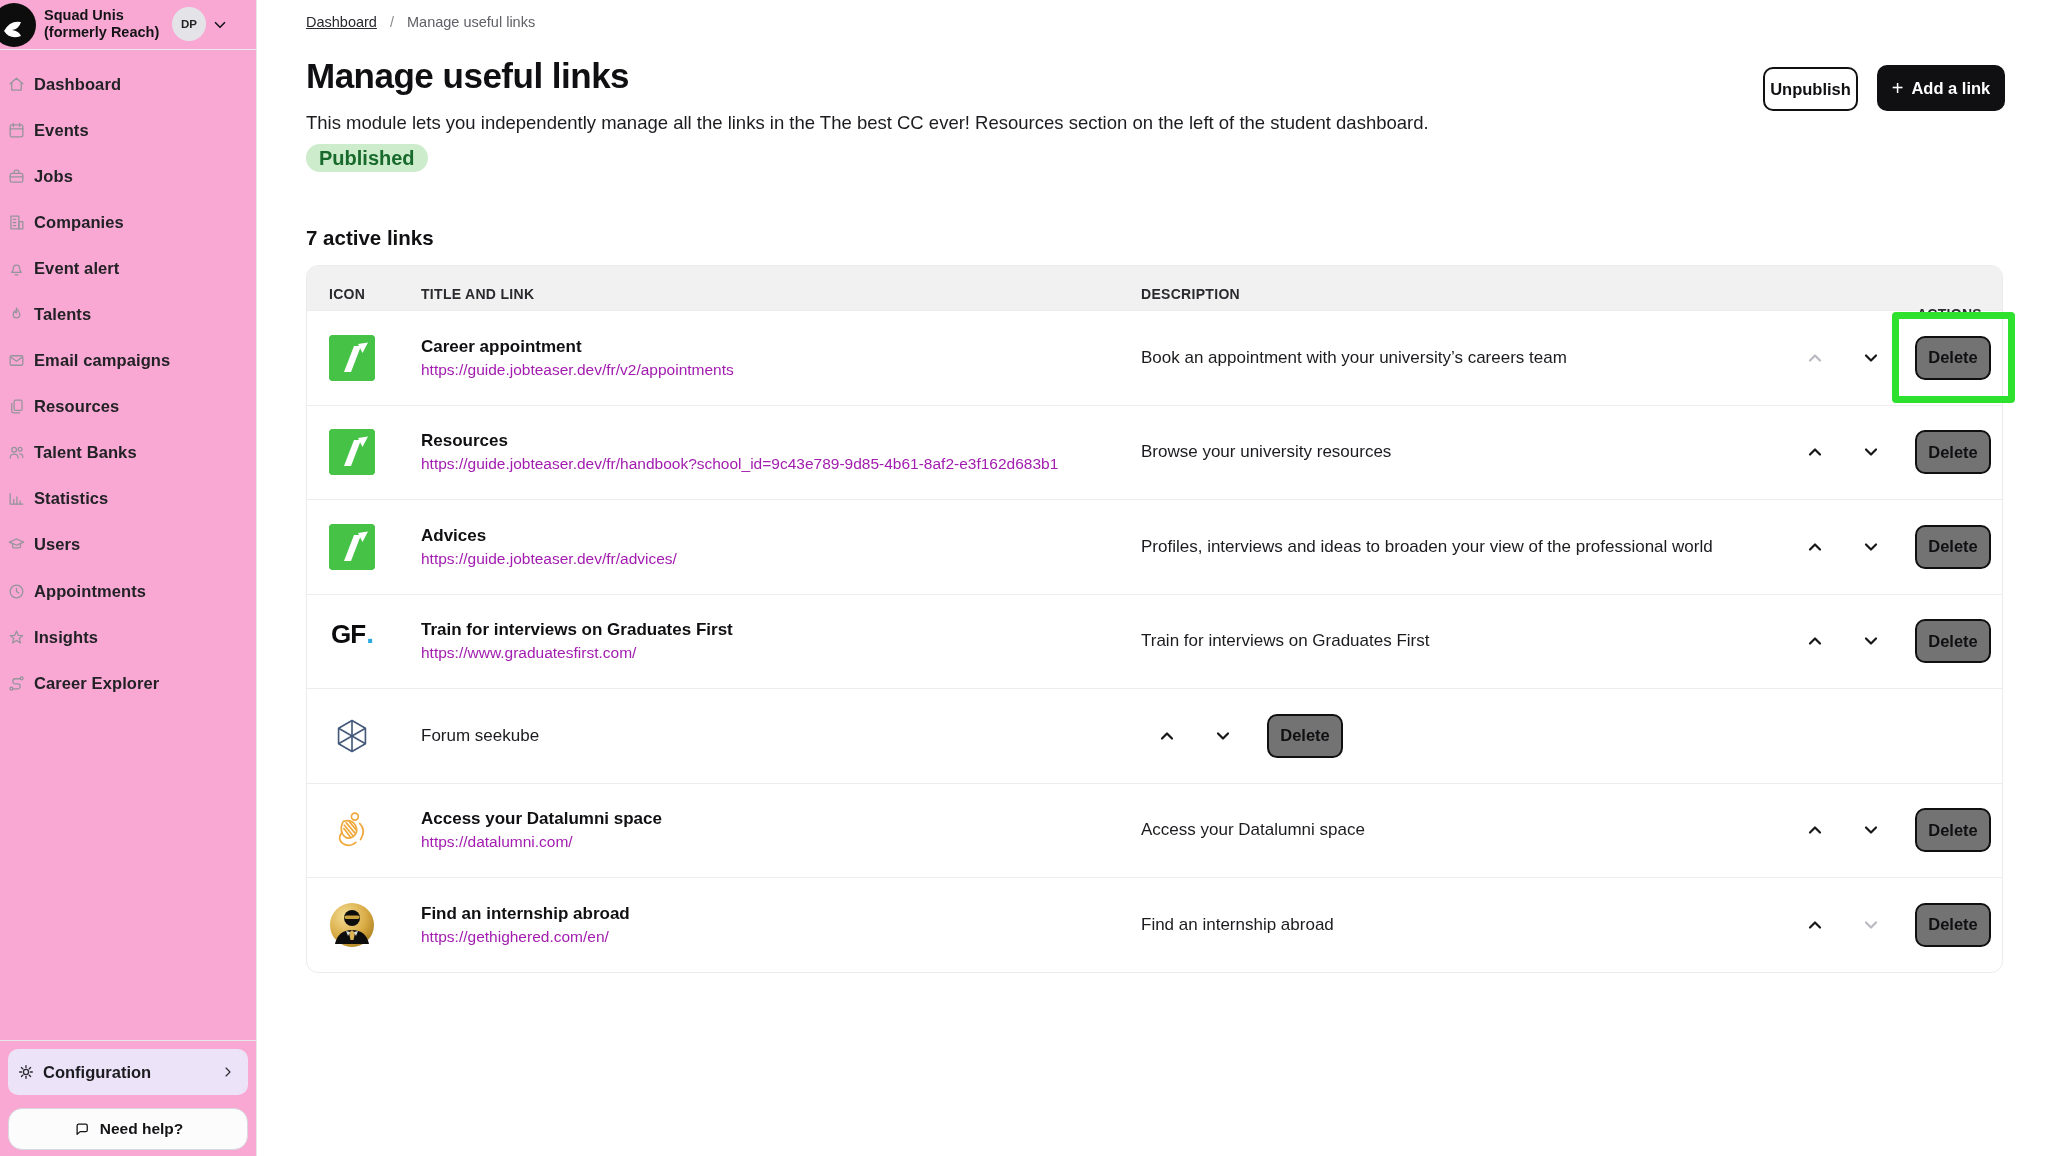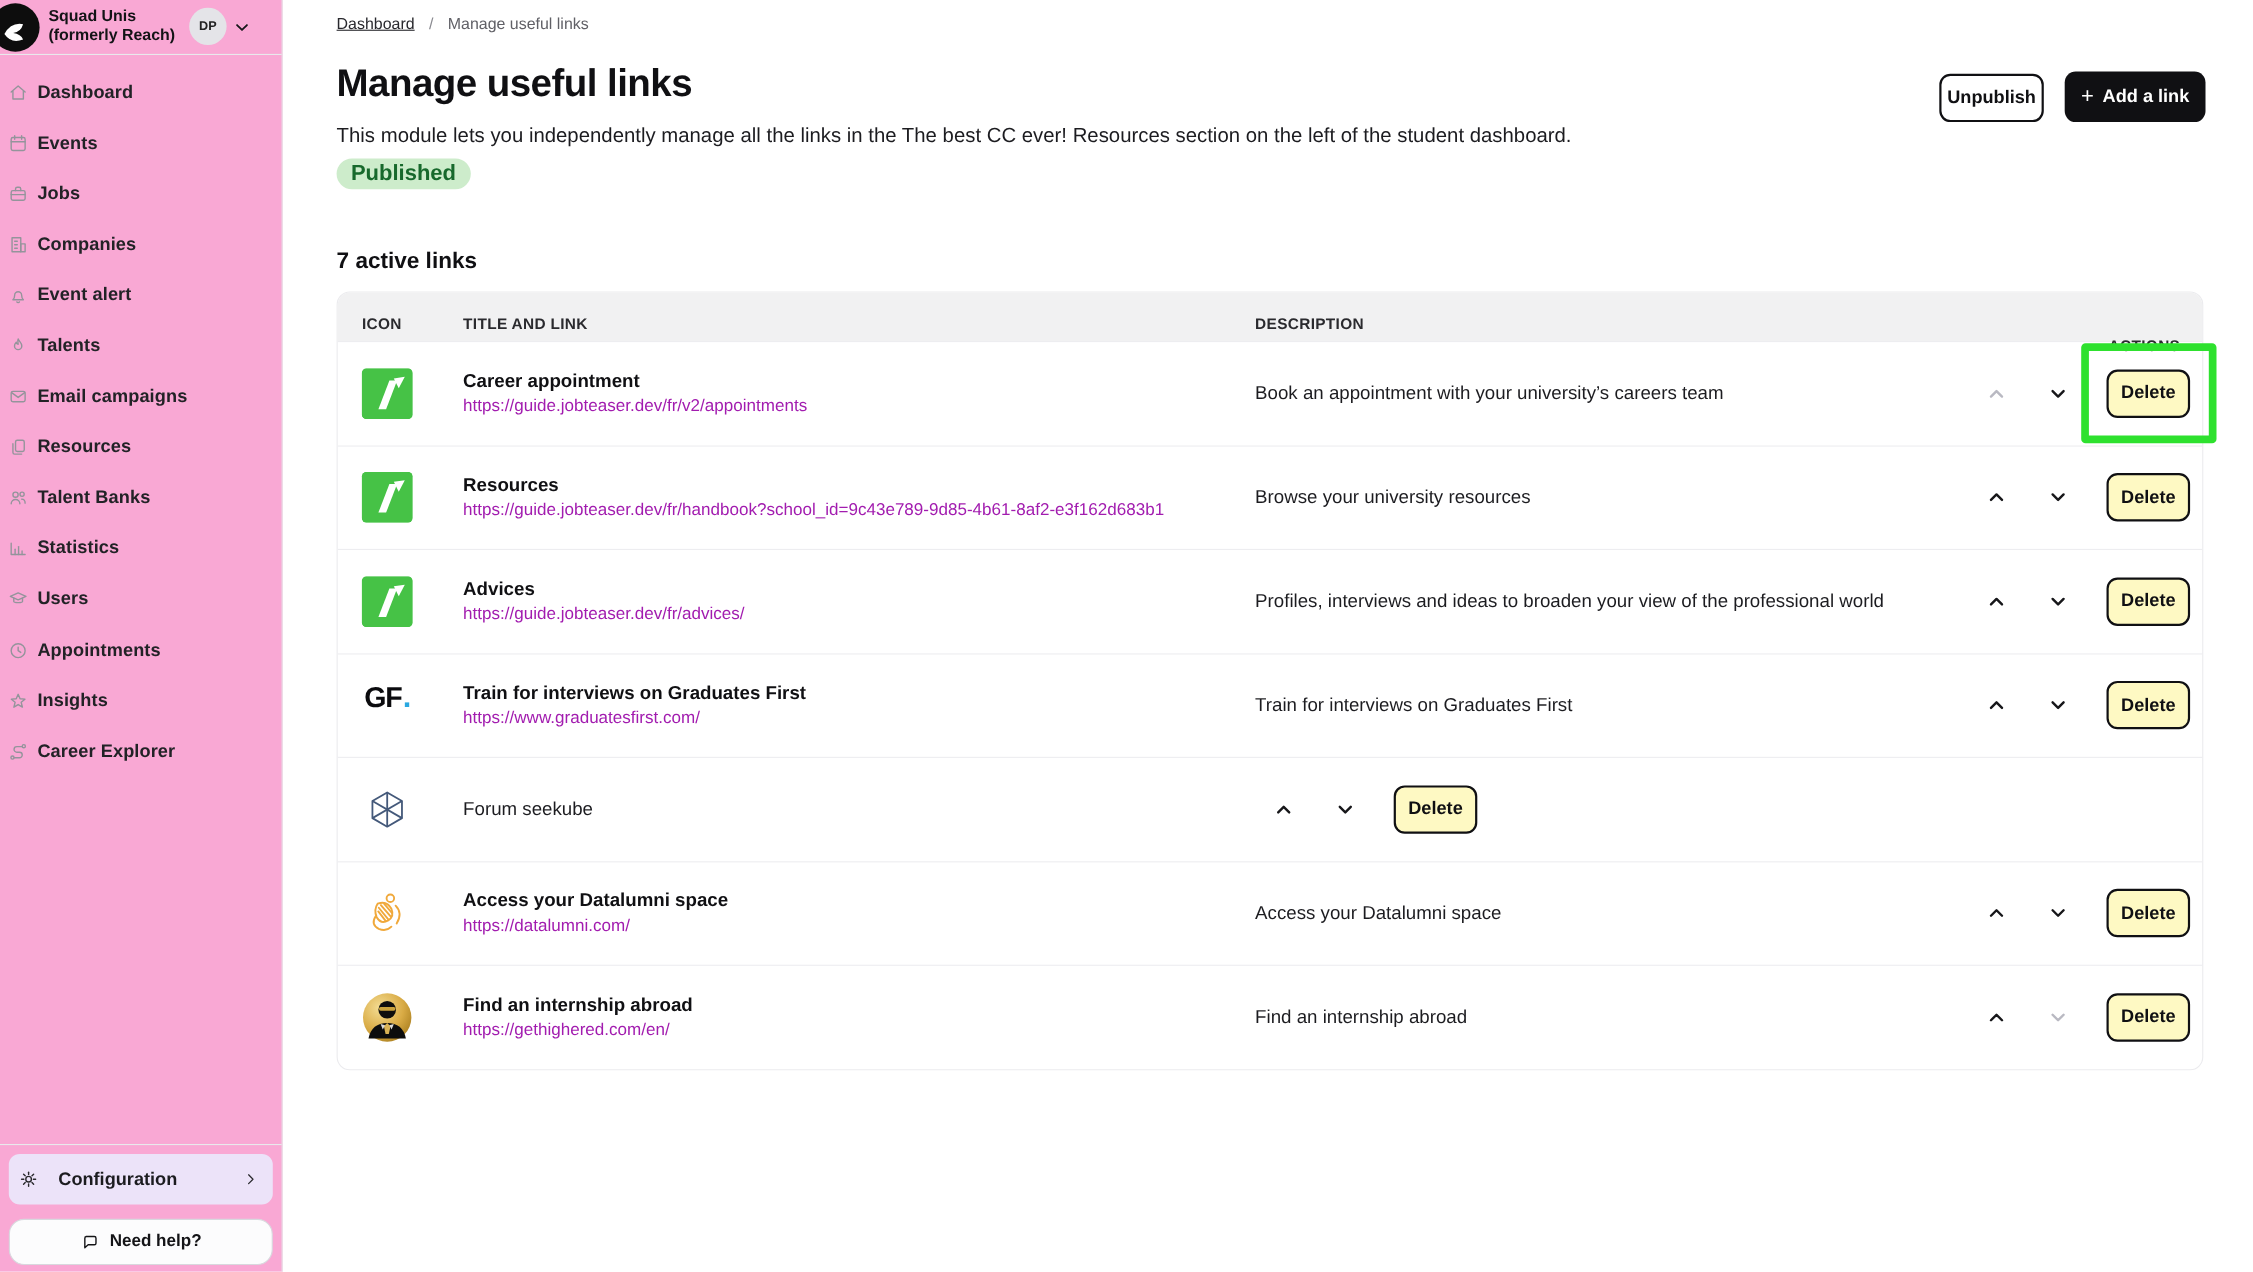--- a/index.html
+++ b/index.html
@@ -22,21 +22,21 @@
   .nav { padding-top:11px; }
   .nav-item { height:46.1px; display:flex; align-items:center; padding-left:6px; cursor:pointer; }
   .nav-item .nicon { width:20px; height:20px; flex:0 0 20px; display:flex; align-items:center; justify-content:center; }
   .nav-item .nlabel { margin-left:8px; font-size:16.5px; font-weight:600; color:#222226; letter-spacing:.1px; }
   .nicon svg { stroke:#94949b; fill:none; stroke-width:1.6; stroke-linecap:round; stroke-linejoin:round; }
 
   .sb-bottom { position:absolute; bottom:0; left:0; right:0; border-top:1px solid #e9e9ec;
                padding:8px 8px 6px 8px; }
   .config-pill { height:46px; background:#ece3f9; border-radius:10px; display:flex; align-items:center;
                  padding:0 12px 0 9px; cursor:pointer; }
-  .config-pill .nlabel { margin-left:18px; font-size:16.5px; font-weight:700; color:#1c1c20; flex:1; }
+  .config-pill .nlabel { margin-left:8px; font-size:16.5px; font-weight:700; color:#1c1c20; flex:1; }
   .config-pill svg { stroke:#2a2a2e; fill:none; stroke-width:1.7; stroke-linecap:round; stroke-linejoin:round; }
   .need-help { margin-top:13px; height:42px; background:#fcfcfd; border:1px solid #d8d8de;
                border-radius:14px; display:flex; align-items:center; justify-content:center; gap:9px;
                font-size:15.5px; font-weight:700; color:#141417; cursor:pointer; width:100%; }
   .need-help svg { stroke:#141417; fill:none; stroke-width:1.7; stroke-linecap:round; stroke-linejoin:round; }
 
   
   .main { position:absolute; left:258px; top:0; right:0; bottom:0; background:#fff; }
   .breadcrumb { position:absolute; left:48px; top:14px; font-size:14.5px; color:#606066; }
   .breadcrumb .bc-link { color:#28282d; text-decoration:underline; cursor:pointer; }
@@ -74,21 +74,21 @@
   .l-title { font-size:17px; font-weight:700; color:#101013; margin-bottom:4px; }
   .l-url { font-size:15.5px; color:#a21caf; }
   .desc-cell { font-size:17px; color:#1c1c20; padding-right:30px; }
   .actions-cell { display:flex; align-items:center; padding-right:19px; }
   .chev { background:none; border:none; cursor:pointer; width:24px; height:24px; padding:0;
           margin-left:32px; display:flex; align-items:center; justify-content:center; }
   .chev:first-child { margin-left:14px; }
   .chev svg { stroke:#17171a; fill:none; stroke-width:2.2; stroke-linecap:round; stroke-linejoin:round; }
   .chev.disabled svg { stroke:#b9b9c2; }
   .delete-wrap { position:relative; margin-left:32px; }
-  .btn-delete { width:76px; height:44px; background:#fef9c3; border:2px solid #101013; border-radius:10px;
+  .btn-delete { width:76px; height:44px; background:#737373; border:2px solid #101013; border-radius:10px;
                 font-family:inherit; font-size:16.5px; font-weight:700; color:#101013; cursor:pointer; }
   .green-frame { position:absolute; left:-23px; top:-24px; right:-24px; bottom:-23px;
                  border:7px solid #2ee12e; border-radius:4px; pointer-events:none; }
 
   
   .jt-badge { width:46px; height:46px; border-radius:4px; background:#46c246; }
   .gf-logo { font-size:26px; font-weight:800; letter-spacing:-1px; color:#0b0b0e; display:flex; align-items:baseline; }
   .gf-logo .gf-dot { color:#2aa8e0; font-size:28px; font-weight:900; margin-left:1px; }
 </style>
 </head>

